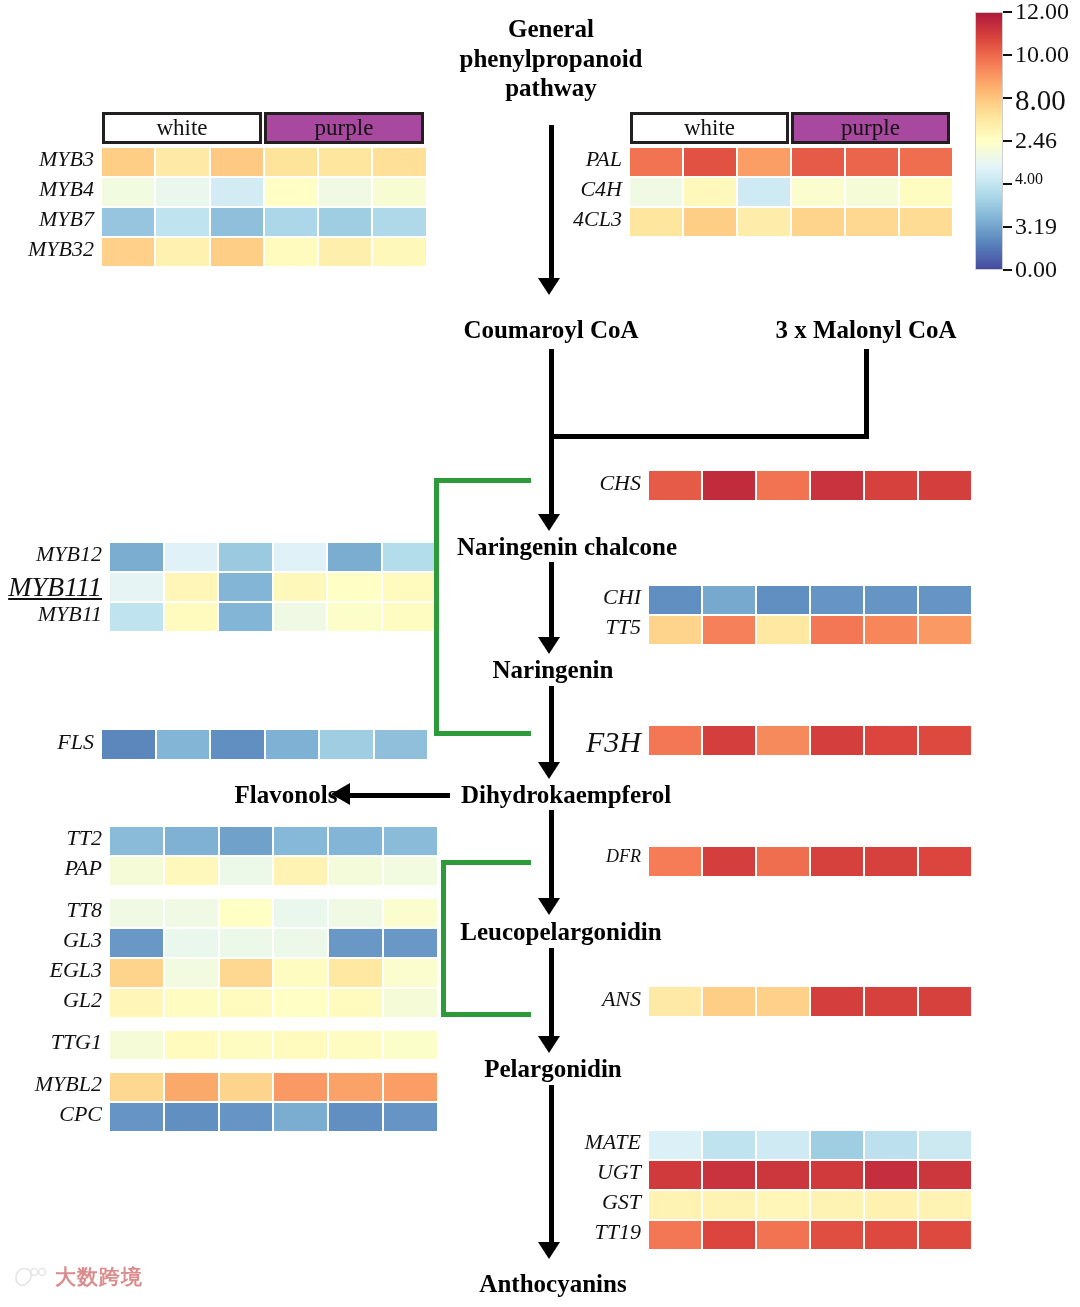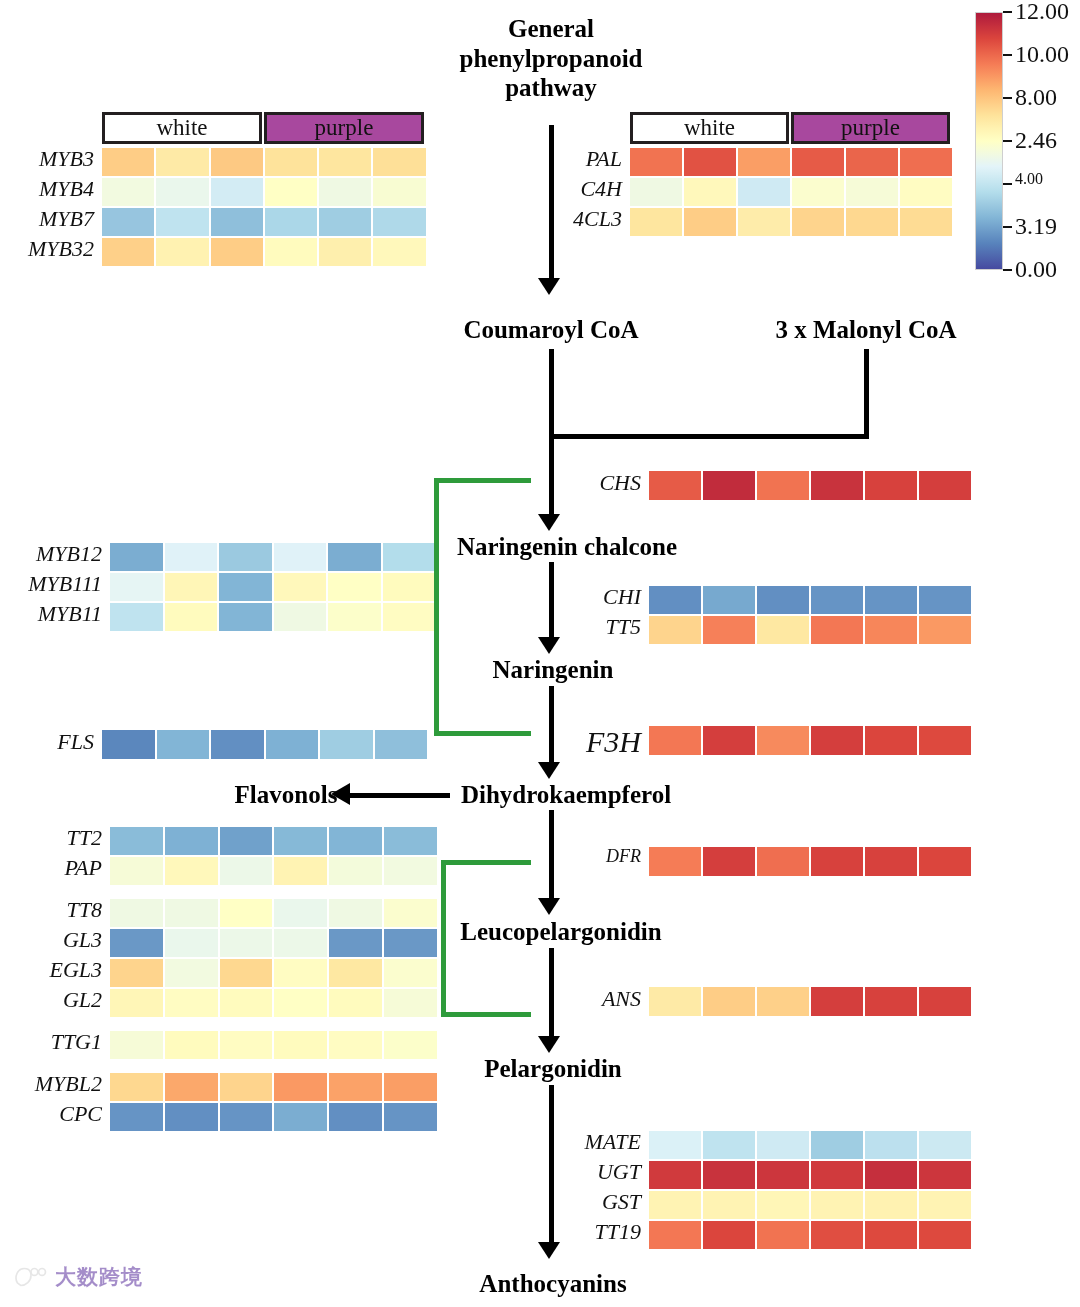--- a/index.html
+++ b/index.html
@@ -31,21 +31,21 @@
   .hdr.purple{background:#a8489e;}
 
   
   .cbar{position:absolute;border:1px solid #cfcfcf;box-sizing:border-box;}
   .cbtick{position:absolute;background:#111;height:2px;width:9px;}
   .cblab{position:absolute;font-family:"Liberation Serif",serif;color:#111;white-space:nowrap;}
 
   
   .wm{position:absolute;left:14px;bottom:16px;display:flex;align-items:center;gap:7px;opacity:.5;}
   .wm-logo{width:34px;height:26px;}
-  .wm-txt{font-family:"Liberation Sans",sans-serif;font-size:21px;color:#4c1d95;letter-spacing:1px;font-weight:bold;}
+  .wm-txt{font-family:"Liberation Sans",sans-serif;font-size:21px;color:#b91c1c;letter-spacing:1px;font-weight:bold;}
 </style>
 </head>
 <body>
 
 <div class="fig">
     <div class="node" style="top: 14px; font-size: 25px; left: 0px; width: 1080px; text-align: center; transform: translateX(11px);">General
 phenylpropanoid
 pathway</div>
     <div class="hdr white" style="left: 102px; top: 112px; width: 160px; height: 32px; font-size: 23px;">white</div>
     <div class="hdr purple" style="left: 264px; top: 112px; width: 160px; height: 32px; font-size: 23px;">purple</div>
@@ -165,21 +165,21 @@
     <div class="hm" style="left: 110px; top: 543px;">
       <div class="rowlab" style="right: auto; left: -8px; top: -1.84px; font-size: 22px; transform: translateX(-100%);">MYB12</div>
       <div class="grid" style="left: 0px; top: 0px; grid-template-columns: repeat(6, 52.5px); grid-auto-rows: 28px;">
         <div class="cell" title="MYB12 / white-1 = 2.2" style="background: rgb(123, 173, 209);"></div>
         <div class="cell" title="MYB12 / white-2 = 4.7" style="background: rgb(224, 242, 248);"></div>
         <div class="cell" title="MYB12 / white-3 = 3" style="background: rgb(155, 201, 224);"></div>
         <div class="cell" title="MYB12 / purple-1 = 4.7" style="background: rgb(224, 242, 248);"></div>
         <div class="cell" title="MYB12 / purple-2 = 2.2" style="background: rgb(123, 173, 209);"></div>
         <div class="cell" title="MYB12 / purple-3 = 3.6" style="background: rgb(179, 221, 235);"></div>
       </div>
-      <div class="rowlab" style="right: auto; left: -8px; top: 28.16px; font-size: 22px; transform: translateX(-100%);">MYB111</div>
+      <div class="rowlab" style="right: auto; left: -8px; top: 28.16px; font-size: 28px; transform: translateX(-100%); text-decoration: underline;">MYB111</div>
       <div class="grid" style="left: 0px; top: 30px; grid-template-columns: repeat(6, 52.5px); grid-auto-rows: 28px;">
         <div class="cell" title="MYB111 / white-1 = 4.9" style="background: rgb(230, 245, 244);"></div>
         <div class="cell" title="MYB111 / white-2 = 6.4" style="background: rgb(255, 246, 183);"></div>
         <div class="cell" title="MYB111 / white-3 = 2.4" style="background: rgb(130, 181, 214);"></div>
         <div class="cell" title="MYB111 / purple-1 = 6.3" style="background: rgb(255, 248, 187);"></div>
         <div class="cell" title="MYB111 / purple-2 = 6" style="background: rgb(255, 255, 197);"></div>
         <div class="cell" title="MYB111 / purple-3 = 6.2" style="background: rgb(255, 251, 190);"></div>
       </div>
       <div class="rowlab" style="right: auto; left: -8px; top: 58.16px; font-size: 22px; transform: translateX(-100%);">MYB11</div>
       <div class="grid" style="left: 0px; top: 60px; grid-template-columns: repeat(6, 52.5px); grid-auto-rows: 28px;">
@@ -376,21 +376,21 @@
         <div class="cell" title="TT19 / purple-3 = 10.7" style="background: rgb(221, 73, 62);"></div>
       </div>
     </div>
     <div class="node" style="top: 1269px; font-size: 25px; left: 0px; width: 1080px; text-align: center; transform: translateX(13px);">Anthocyanins</div>
     <div class="cbar" style="left: 975px; top: 12px; width: 28px; height: 258px; background: linear-gradient(rgb(174, 26, 60) 0%, rgb(197, 47, 61) 5%, rgb(219, 69, 61) 10%, rgb(233, 97, 73) 15%, rgb(245, 124, 86) 20%, rgb(250, 153, 99) 25%, rgb(253, 182, 113) 30%, rgb(254, 205, 134) 35%, rgb(254, 227, 155) 40%, rgb(255, 242, 177) 45%, rgb(255, 255, 197) 50%, rgb(242, 250, 224) 55%, rgb(227, 244, 249) 60%, rgb(203, 233, 242) 65%, rgb(179, 221, 235) 70%, rgb(155, 201, 224) 75%, rgb(130, 181, 214) 80%, rgb(109, 156, 201) 85%, rgb(88, 131, 188) 90%, rgb(79, 103, 174) 95%, rgb(70, 74, 160) 100%);"></div>
     <div class="cbtick" style="left: 1003px; top: 11px;"></div>
     <div class="cblab" style="left: 1015px; top: -2px; font-size: 24px;">12.00</div>
     <div class="cbtick" style="left: 1003px; top: 54px;"></div>
     <div class="cblab" style="left: 1015px; top: 41px; font-size: 24px;">10.00</div>
     <div class="cbtick" style="left: 1003px; top: 97px;"></div>
-    <div class="cblab" style="left: 1015px; top: 84px; font-size: 24px;">8.00</div>
+    <div class="cblab" style="left: 1015px; top: 84px; font-size: 29px;">8.00</div>
     <div class="cbtick" style="left: 1003px; top: 140px;"></div>
     <div class="cblab" style="left: 1015px; top: 127px; font-size: 24px;">2.46</div>
     <div class="cbtick" style="left: 1003px; top: 183px;"></div>
     <div class="cblab" style="left: 1015px; top: 170px; font-size: 16px;">4.00</div>
     <div class="cbtick" style="left: 1003px; top: 226px;"></div>
     <div class="cblab" style="left: 1015px; top: 213px; font-size: 24px;">3.19</div>
     <div class="cbtick" style="left: 1003px; top: 269px;"></div>
     <div class="cblab" style="left: 1015px; top: 256px; font-size: 24px;">0.00</div>
     <div class="wm">
       <svg class="wm-logo" viewBox="0 0 40 30">

